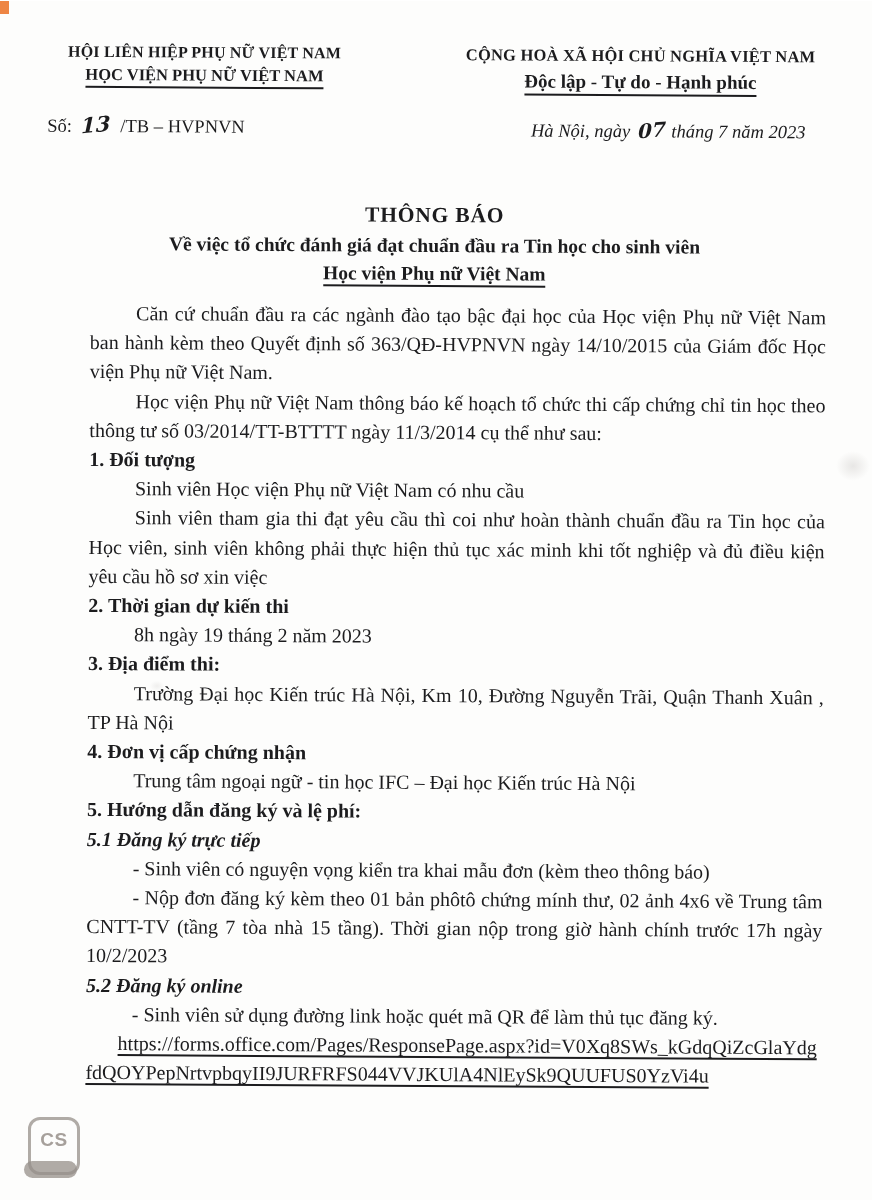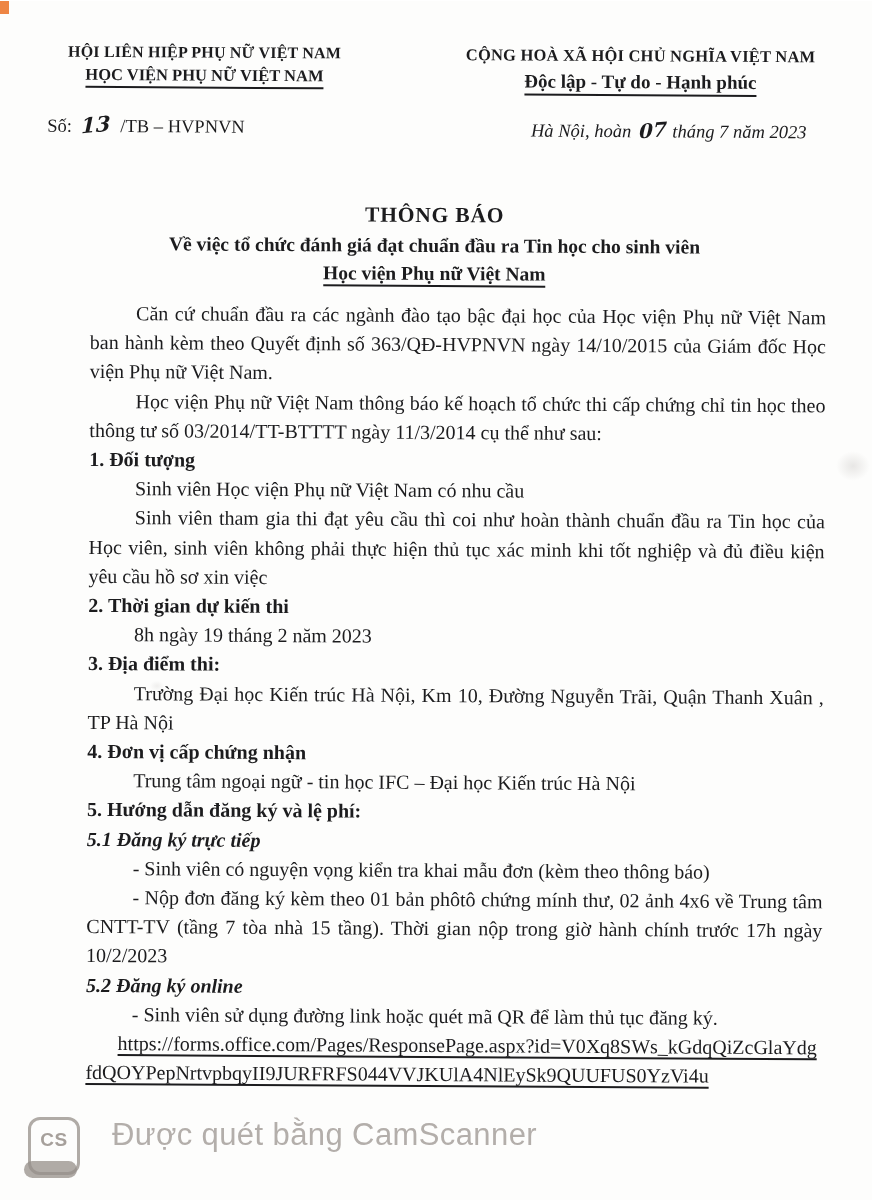--- a/index.html
+++ b/index.html
@@ -40,21 +40,21 @@
   .body-text { margin:16px 44px 0 92px; font-size:20px; line-height:29.2px; text-align:justify; }
   .p  { text-indent:46px; }
   .h  { font-weight:bold; text-align:left; }
   .hi { font-weight:bold; font-style:italic; text-align:left; }
   .link-block {
     text-indent:32px; word-break:break-all; text-align:left;
     text-decoration:underline; text-underline-offset:4px; text-decoration-thickness:1.5px;
   }
 
   
-  .watermark { position:absolute; left:28px; bottom:26px; display:flex; align-items:flex-start; gap:32px; }
+  .watermark { position:absolute; left:28px; bottom:26px; display:flex; align-items:flex-end; gap:4px; }
   .cs-icon { position:relative; width:52px; height:58px; flex:0 0 auto; }
   .cs-box {
     position:absolute; inset:0; box-sizing:border-box;
     border:3.5px solid rgba(150,143,138,0.75); border-radius:12px;
     display:flex; align-items:center; justify-content:center; padding-bottom:12px;
     font-family:"Liberation Sans",sans-serif; font-weight:bold; font-size:19px;
     color:rgba(150,143,138,0.85); letter-spacing:0.5px;
   }
   .cs-bottom {
     position:absolute; left:-4px; right:3px; bottom:-3px; height:17px;
@@ -94,21 +94,21 @@
         <div class="so-line">
           <span>Số:</span>
           <span class="hand">13</span>
           <span>/TB – HVPNVN</span>
         </div>
       </div>
       <div class="header-right">
         <div class="hr1">CỘNG HOÀ XÃ HỘI CHỦ NGHĨA VIỆT NAM</div>
         <div class="hr2"><span class="uline">Độc lập - Tự do - Hạnh phúc</span></div>
         <div class="date-line">
-          <span>Hà Nội, hoàn</span>
+          <span>Hà Nội, ngày</span>
           <span class="hand">07</span>
           <span>tháng 7 năm 2023</span>
         </div>
       </div>
     </div>
 
     <div class="title-block">
       <div class="doc-title">THÔNG BÁO</div>
       <div class="doc-sub1">Về việc tổ chức đánh giá đạt chuẩn đầu ra Tin học cho sinh viên</div>
       <div class="doc-sub2"><span class="uline">Học viện Phụ nữ Việt Nam</span></div>
@@ -135,16 +135,15 @@
       <div class="link-block">https://forms.office.com/Pages/ResponsePage.aspx?id=V0Xq8SWs_kGdqQiZcGlaYdgfdQOYPepNrtvpbqyII9JURFRFS044VVJKUlA4NlEySk9QUUFUS0YzVi4u</div>
     </div>
 
   </div>
 
   <div class="watermark">
     <div class="cs-icon">
       <div class="cs-box">CS</div>
       <div class="cs-bottom"></div>
     </div>
-    <div class="wm-text">Được quét bằng CamScanner</div>
   </div>
 
 </div>
 
 </body></html>

